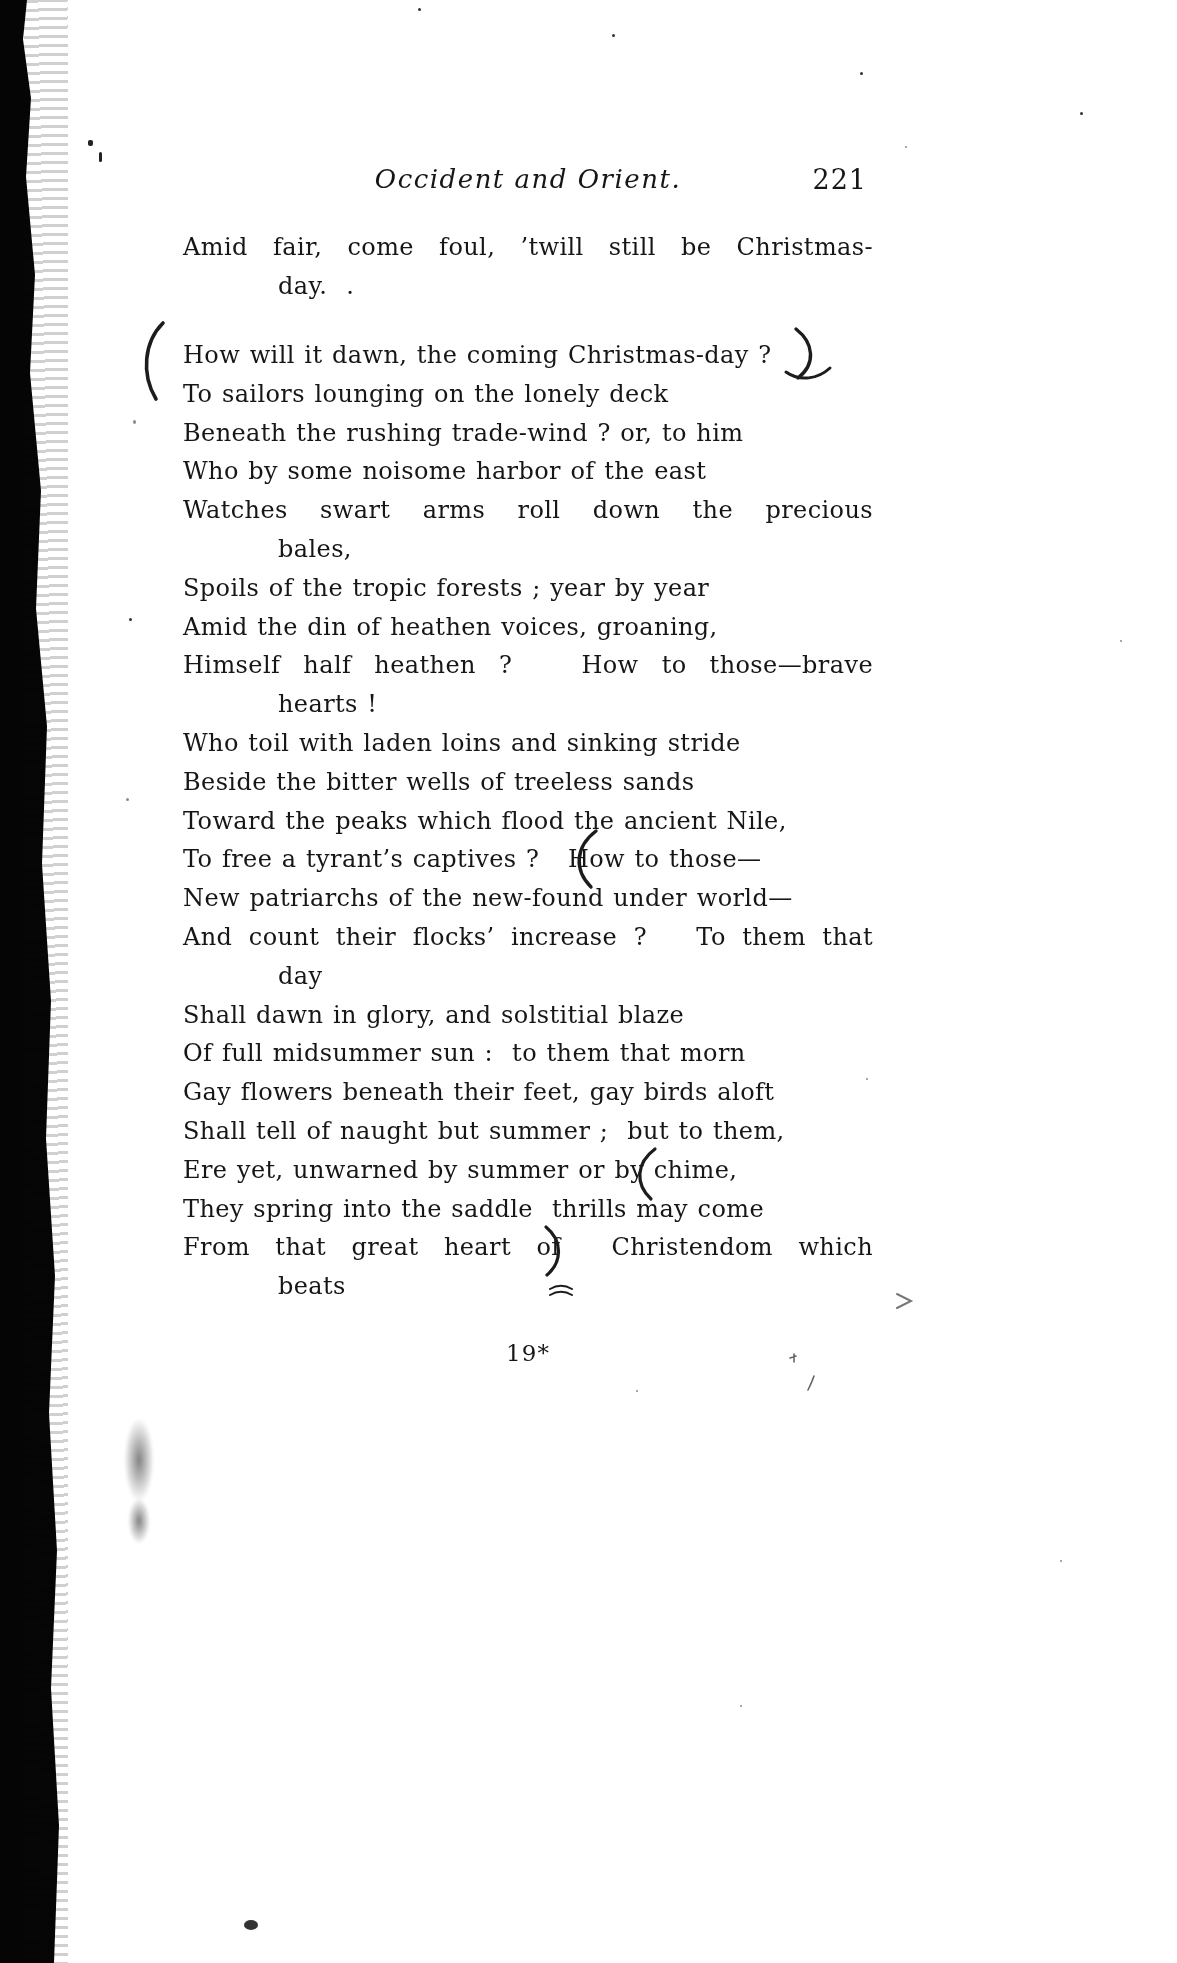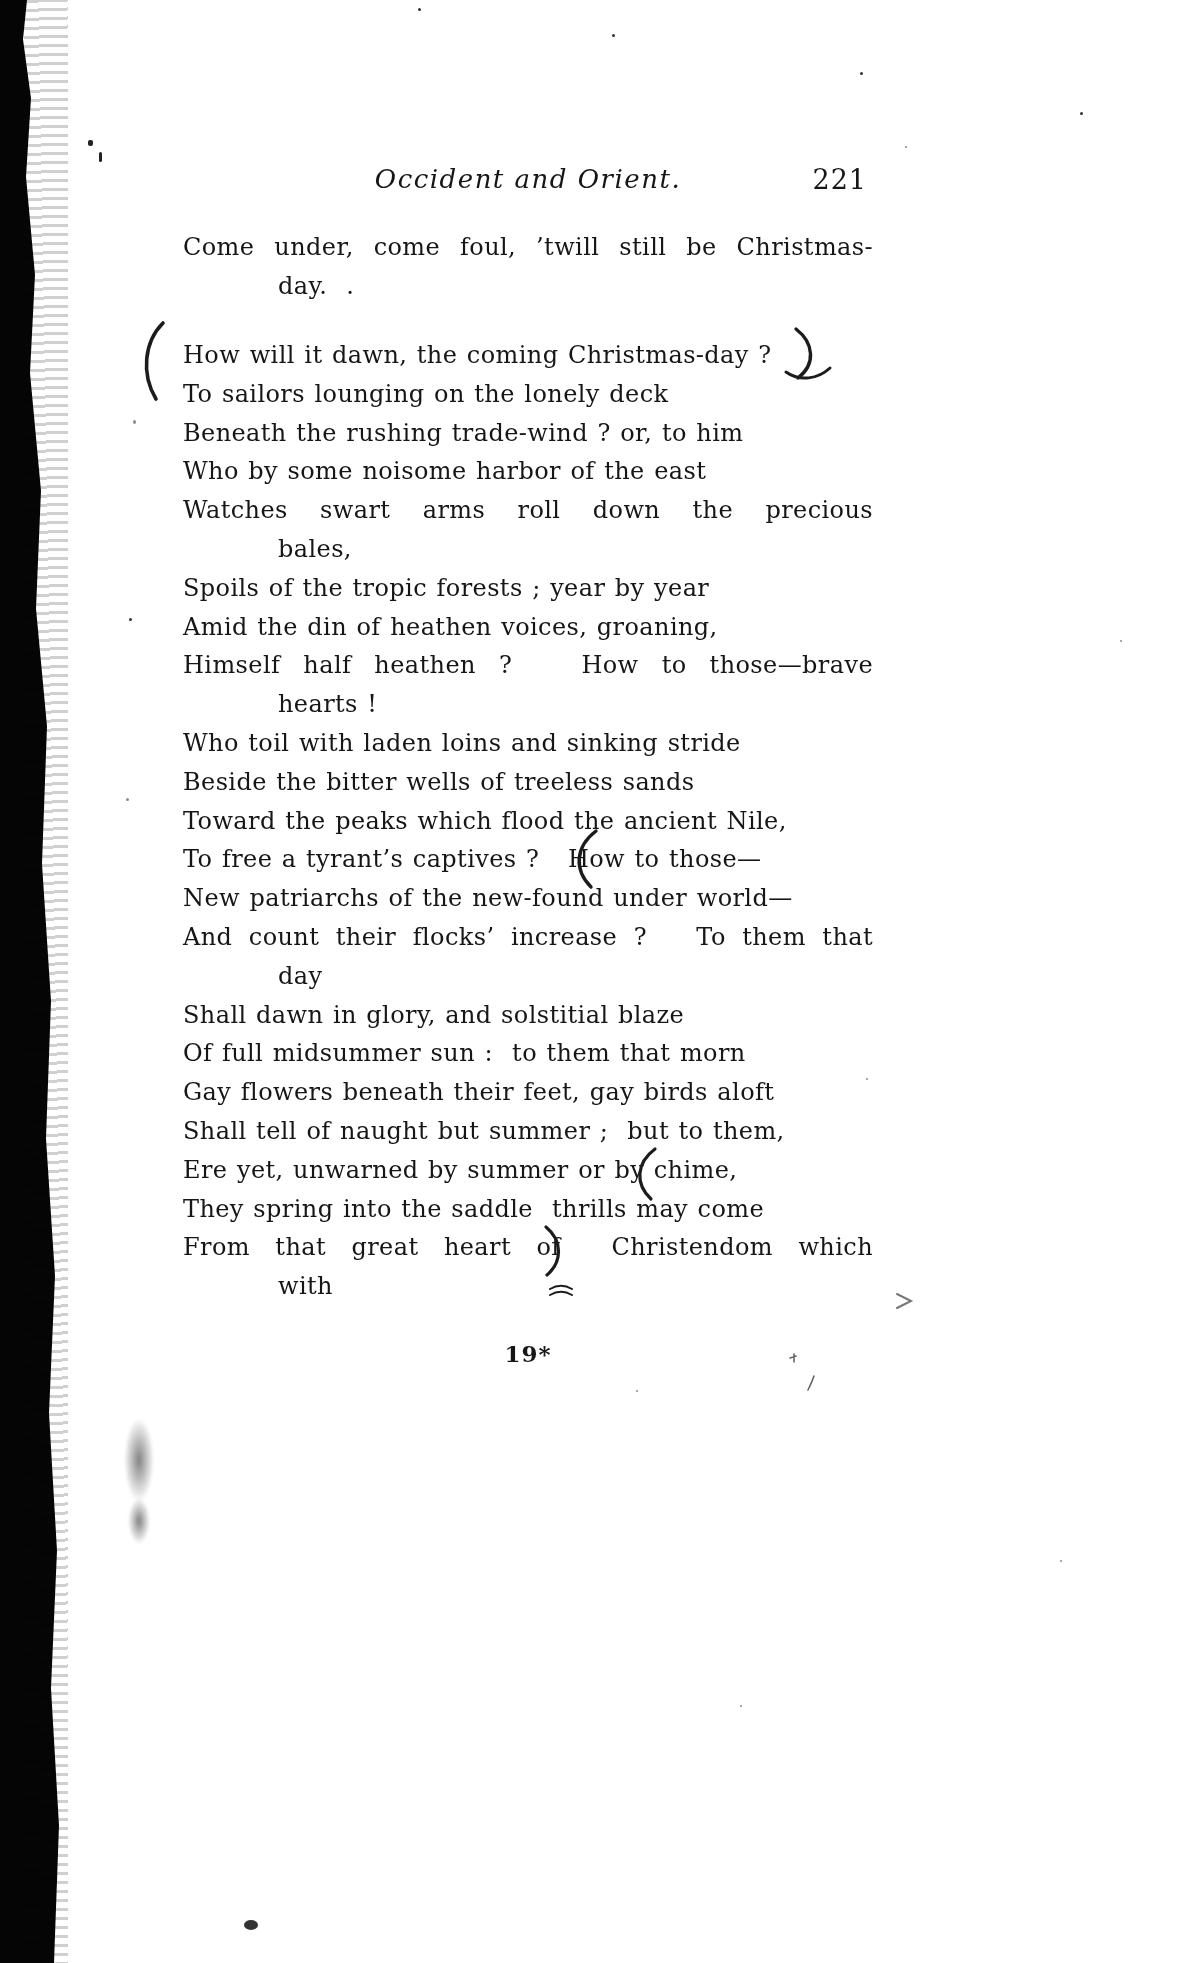--- a/index.html
+++ b/index.html
@@ -34,21 +34,21 @@
 
   .line{
     font-size:24px;line-height:38.8px;height:38.8px;
     white-space:pre-wrap;letter-spacing:.4px;word-spacing:1.5px;
   }
   .line.indent{padding-left:95px;}
   .line.j{text-align:justify;text-align-last:justify;}
 
   .footer-sig{
     position:absolute;left:0;top:1180px;width:100%;text-align:center;
-    font-size:23px;font-weight:bold;letter-spacing:1px;
+    font-size:23px;font-weight:normal;letter-spacing:1px;
   }
 
   
   .mark{position:absolute;pointer-events:none;}
   .mark path{fill:none;stroke:#1c1c1c;stroke-linecap:round;}
 
   
   .speck{position:absolute;background:#333;border-radius:50%;}
   .speck.gray{background:#8a8a8a;}
   .smudge{
@@ -66,21 +66,21 @@
   <div class="gutter"></div>
   <div class="gutter-rough"></div>
 
   <div class="column">
     <div class="header">
       <div class="running-title">Occident and Orient.</div>
       <div class="page-number">221</div>
     </div>
 
     <div class="stanza s1" id="stanza1">
-        <div class="line j">Come under, come foul, ’twill still be Christmas-</div>
+        <div class="line j">Amid fair, come foul, ’twill still be Christmas-</div>
         <div class="line indent">day.  .</div>
       </div>
     <div class="stanza s2" id="stanza2">
         <div class="line">How will it dawn, the coming Christmas-day ?</div>
         <div class="line">To sailors lounging on the lonely deck</div>
         <div class="line">Beneath the rushing trade-wind ? or, to him</div>
         <div class="line">Who by some noisome harbor of the east</div>
         <div class="line j">Watches swart arms roll down the precious</div>
         <div class="line indent">bales,</div>
         <div class="line">Spoils of the tropic forests ; year by year</div>
@@ -94,21 +94,21 @@
         <div class="line">New patriarchs of the new-found under world—</div>
         <div class="line j">And count their flocks’ increase ?   To them that</div>
         <div class="line indent">day</div>
         <div class="line">Shall dawn in glory, and solstitial blaze</div>
         <div class="line">Of full midsummer sun :  to them that morn</div>
         <div class="line">Gay flowers beneath their feet, gay birds aloft</div>
         <div class="line">Shall tell of naught but summer ;  but to them,</div>
         <div class="line">Ere yet, unwarned by summer or by chime,</div>
         <div class="line">They spring into the saddle  thrills may come</div>
         <div class="line j">From that great heart of  Christendom which</div>
-        <div class="line indent">with</div>
+        <div class="line indent">beats</div>
       </div>
 
     <div class="footer-sig">19*</div>
   </div>
 
   <svg class="mark" style="left:139px;top:320px;" width="28" height="82">
     <path d="M24,3 C5,22 2,54 17,79" stroke-width="3.6"></path>
   </svg>
   <svg class="mark" style="left:782px;top:326px;" width="52" height="58">
     <path d="M14,3 C32,17 34,38 16,52" stroke-width="3.4"></path>

